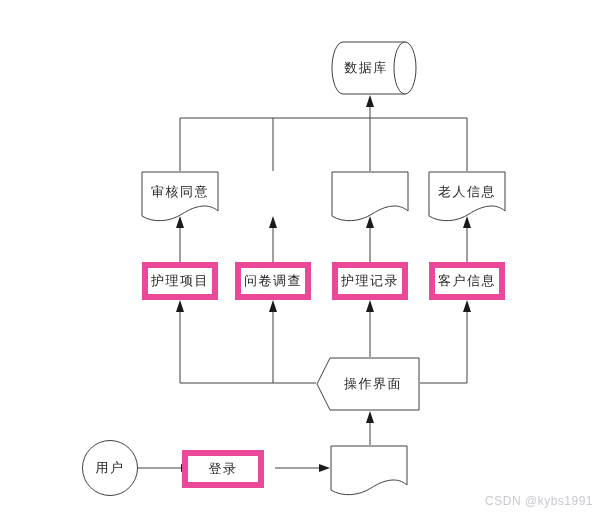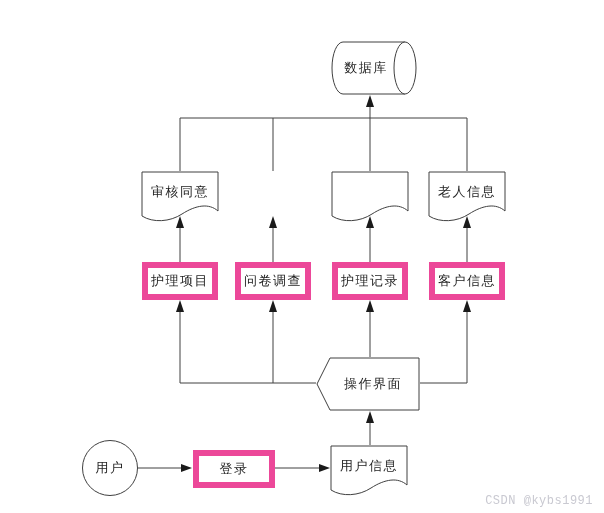--- a/index.html
+++ b/index.html
@@ -1,18 +1,18 @@
 <!DOCTYPE html>
 <html><head>
 <meta charset="utf-8">
 <style>
   html,body{margin:0;padding:0;background:#ffffff;}
   #canvas{
     position:relative;width:596px;height:513px;background:#ffffff;overflow:hidden;
-    font-family:Liberation Mono, monospace;
+    font-family:Liberation Sans, sans-serif;
   }
   #connectors{position:absolute;left:0;top:0;width:604px;height:513px;}
   .node{position:absolute;}
   .node svg{position:absolute;left:0;top:0;display:block;}
   .shape-rect{
     position:absolute;box-sizing:border-box;border:6px solid #ec4899;background:#ffffff;
   }
   .shape-circle{
     position:absolute;box-sizing:border-box;border:1px solid #404040;border-radius:50%;background:#ffffff;
   }
@@ -112,26 +112,25 @@
   </div>
 
   <div class="node shape-rect" style="left:429px;top:262px;width:76px;height:38px;">
     <span class="label">客户信息</span>
   </div>
 
   <div class="node shape-circle" style="left:82px;top:440px;width:56px;height:56px;">
     <span class="label">用户</span>
   </div>
 
-  <div class="node shape-rect" style="left:193px;top:450px;width:82px;height:38px;padding-left:8px;">
+  <div class="node shape-rect" style="left:182px;top:450px;width:82px;height:38px;padding-left:8px;">
     <span class="label">登录</span>
   </div>
 
   <div class="node doc" style="left:330px;top:445px;width:78px;height:52px;">
     <svg width="78" height="52" viewBox="0 0 78 52">
       <path d="M1,1 H77 V40 C68,32 55,34 41,43 C29,51 12,52 1,45 Z" fill="#ffffff" stroke="#404040" stroke-width="1"></path>
     </svg>
-    <span class="label">用户信息</span>
   </div>
 
   <div class="watermark">CSDN @kybs1991</div>
 
 </div>
 
 </body></html>

